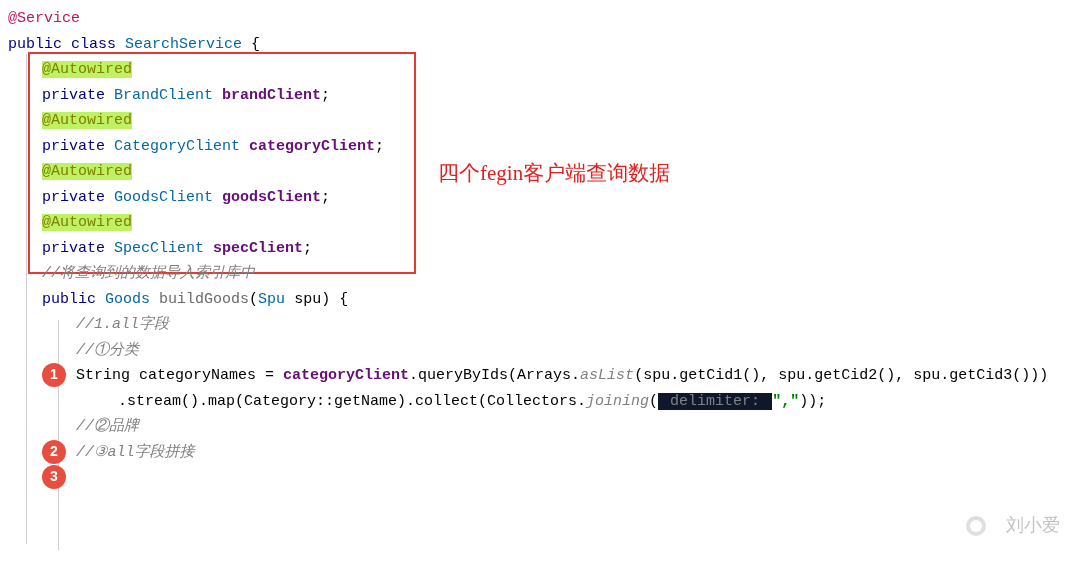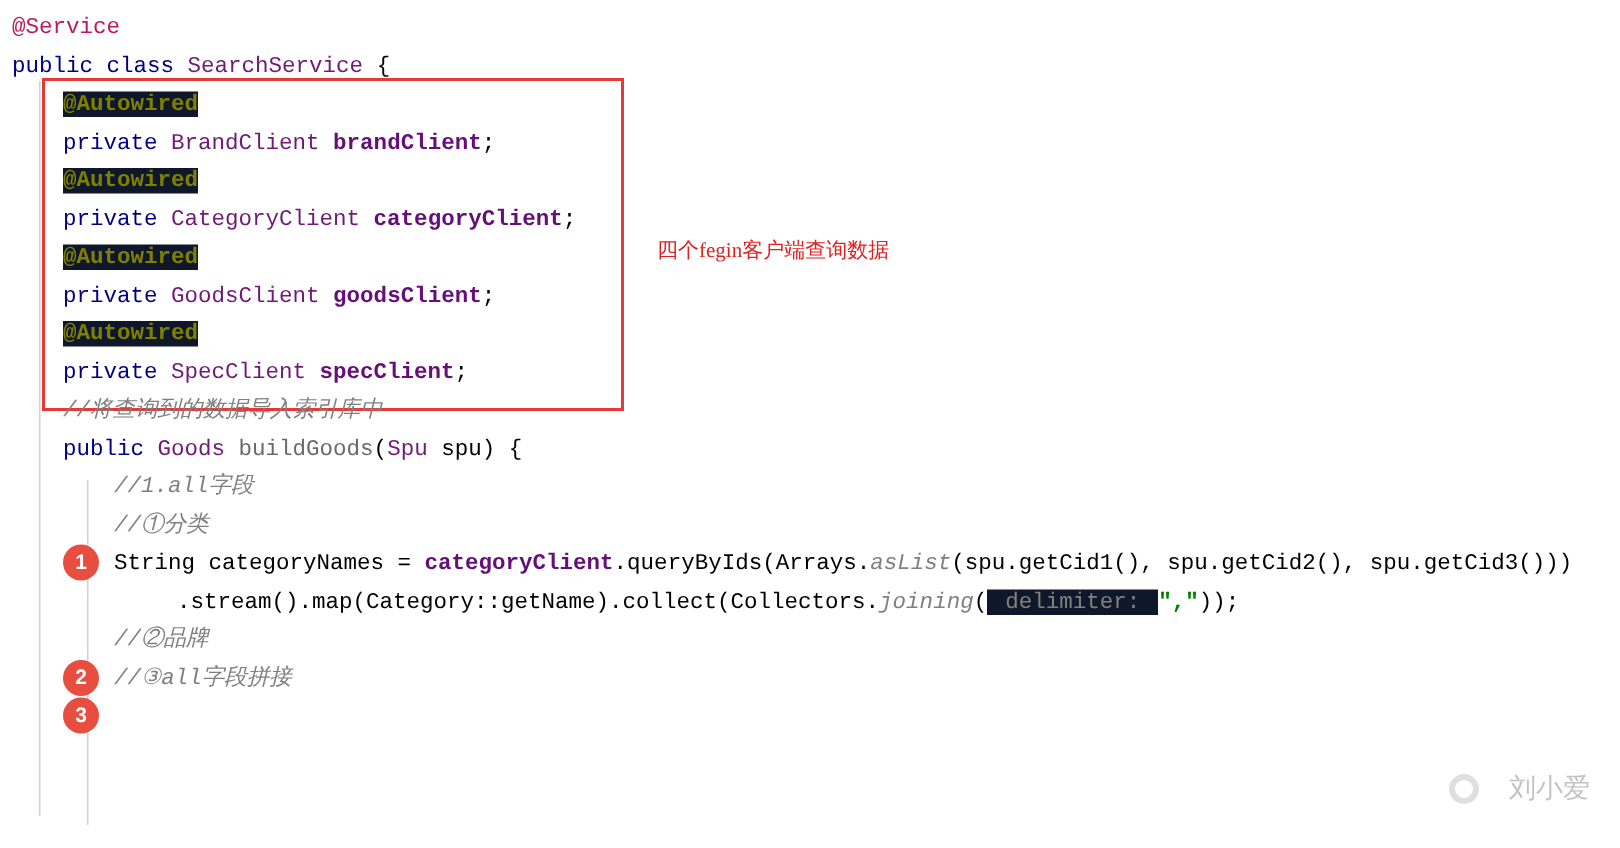--- a/index.html
+++ b/index.html
@@ -10,26 +10,26 @@
     padding: 6px 8px;
     white-space: nowrap;
     position: relative;
     width: 1080px;
     height: 565px;
     overflow: hidden;
     line-height: 1.7;
   }
   .kw   { color: #000080; font-weight: normal; }   
   .anno { color: #be185d; }                      
-  .anno-hl { color: #808000; background: #0f172a; font-weight: bold; }
+  .anno-hl { color: #808000; background: #bef264; }
   .fld  { color: #660e7a; font-weight: bold; }   
   .meth { color: #6a6a6a; }                      
   .cmt  { color: #808080; font-style: italic; }
   .it   { color: #808080; font-style: italic; }  
-  .type { color: #701a75; }
+  .type { color: #0369a1; }
   .plain{ color: #000000; }
   .str  { color: #008000; font-weight: bold; }
   .indent1 { padding-left: 34px; display: inline-block; }
   .indent2 { padding-left: 68px; display: inline-block; }
   .indent3 { padding-left: 110px; display: inline-block; }
 
   .line { position: relative; }
 
   .red-box {
     position: absolute;
@@ -39,21 +39,21 @@
     width: 388px;
     height: 222px;
     pointer-events: none;
   }
   .red-label {
     position: absolute;
     left: 438px;
     top: 156px;
     color: #e02020;
     font-family: "SimSun", serif;
-    font-size: 14px;
+    font-size: 21px;
   }
 
   .bullet {
     display: inline-flex;
     align-items: center;
     justify-content: center;
     width: 24px;
     height: 24px;
     border-radius: 50%;
     background: #e84e40;

